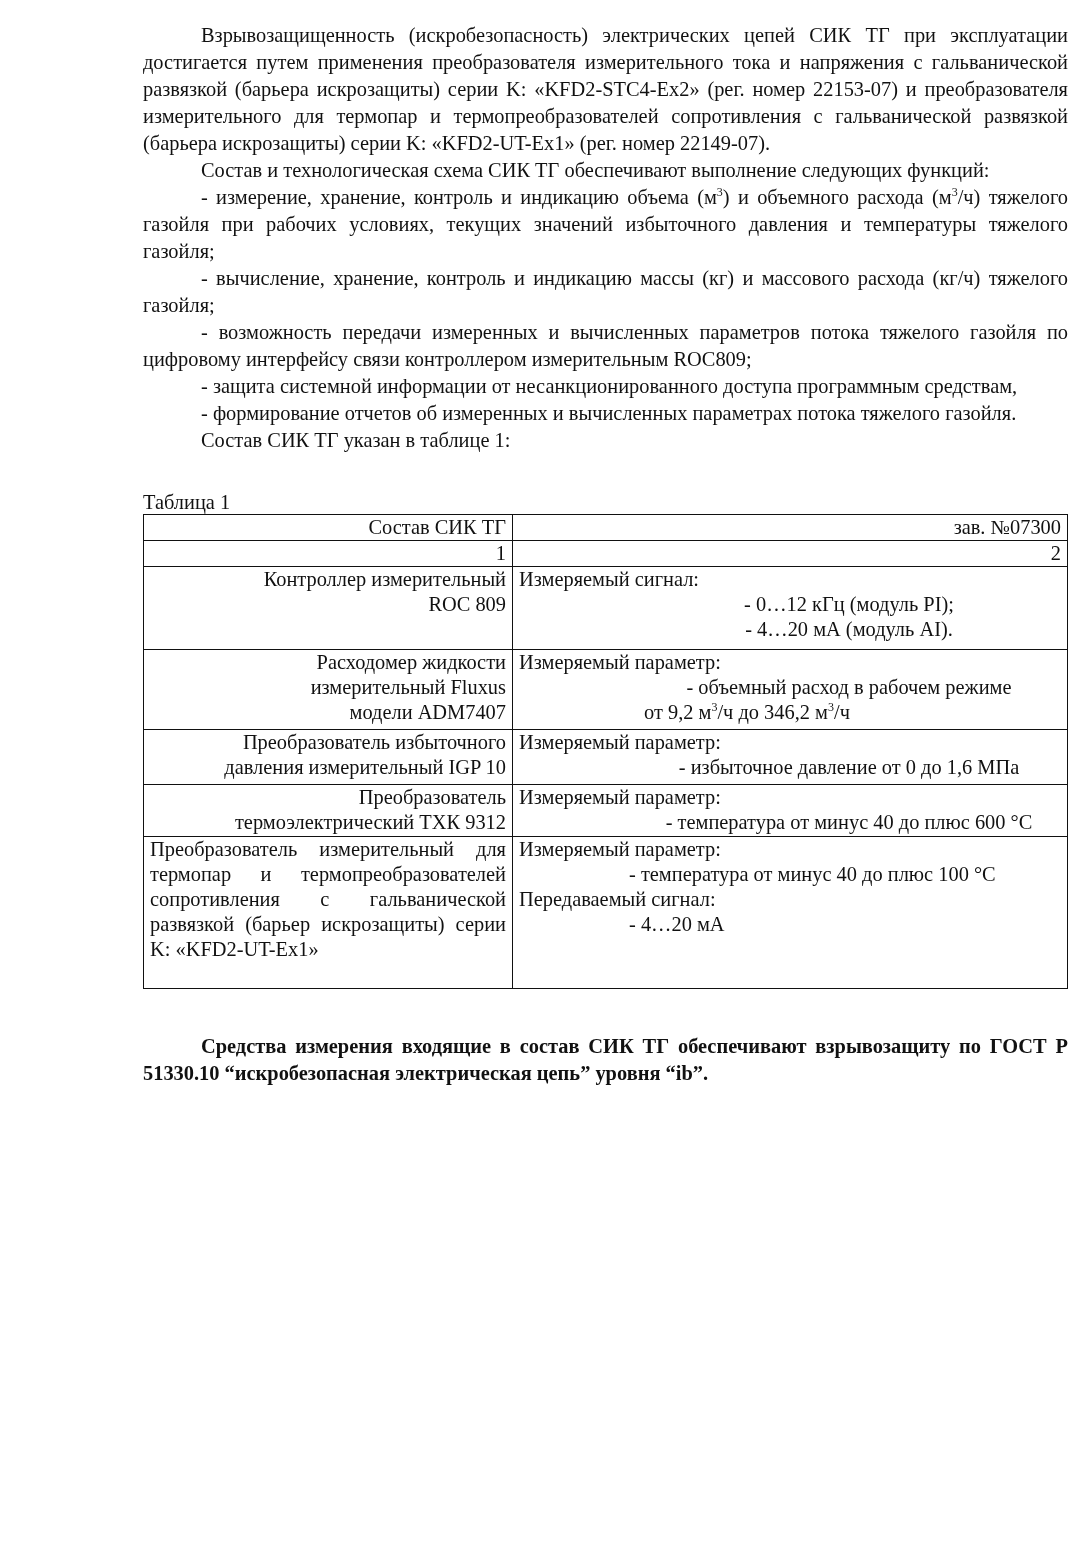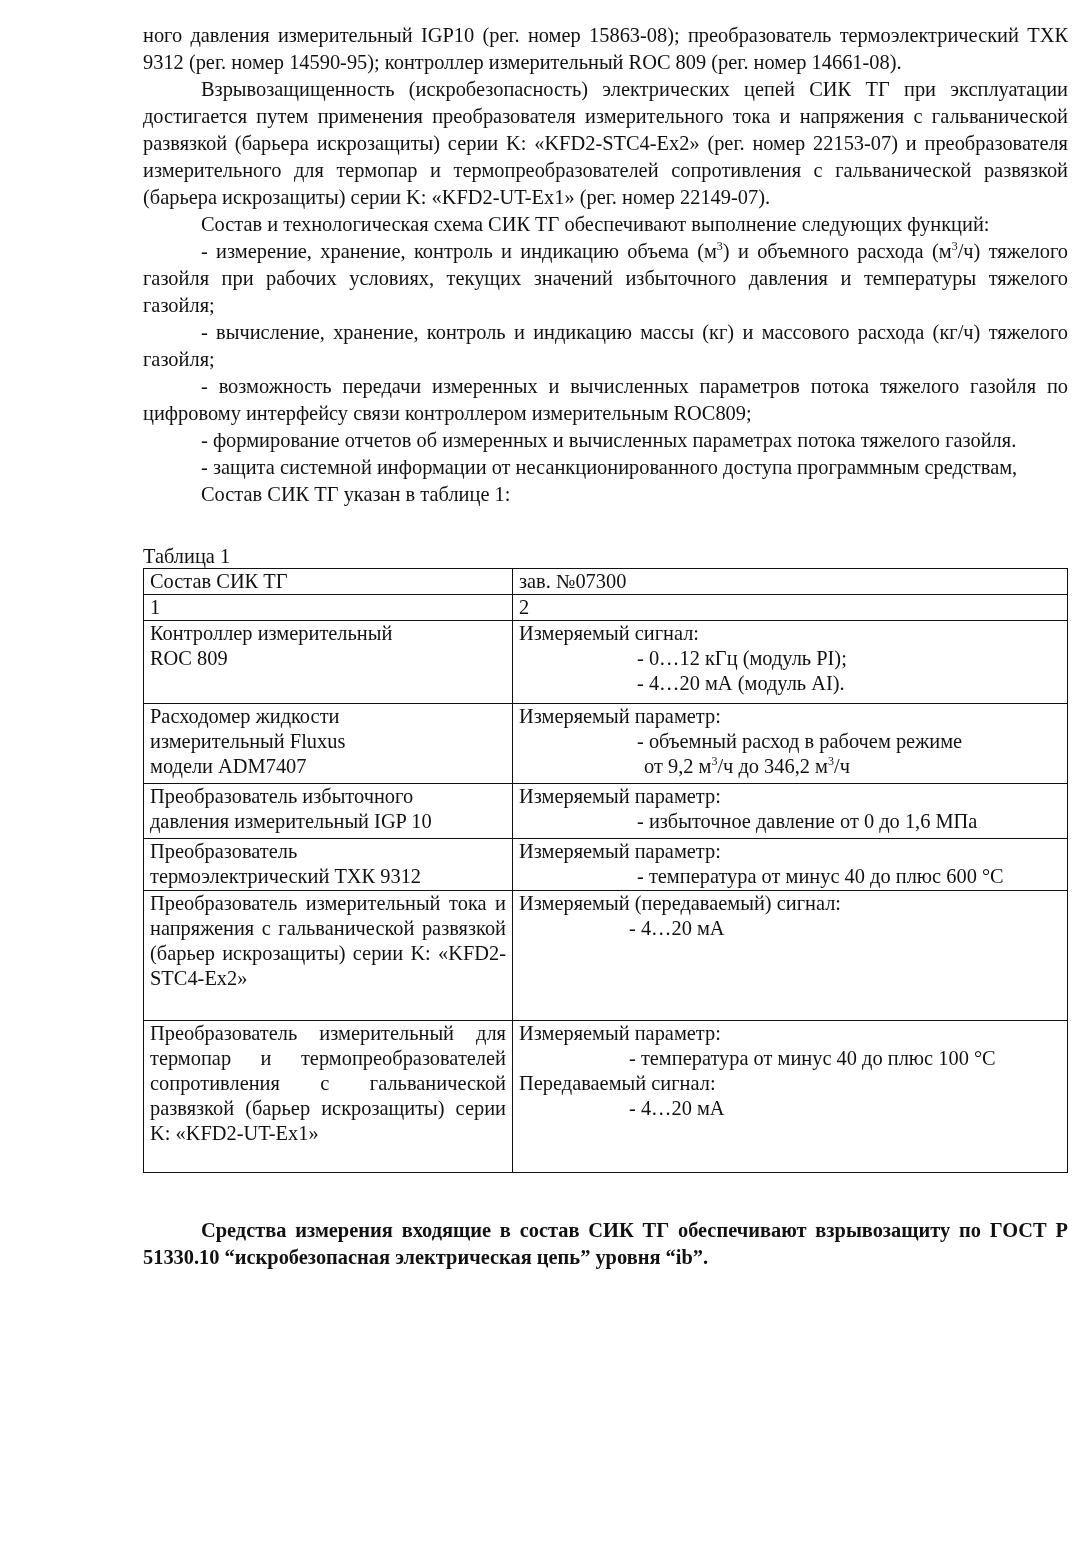--- a/index.html
+++ b/index.html
@@ -16,39 +16,38 @@
     .indent { text-indent: 58px; }
     .table-caption { margin-top: 36px; line-height: 24px; }
     table.t {
       width: 925px; border-collapse: collapse; margin-top: 0;
       font-size: 20.4px; line-height: 25px;
     }
     table.t td {
       border: 1.5px solid #111; vertical-align: top; padding: 0 6px;
     }
     .c1 { width: 356px; }
-    .center { text-align: left; }
+    .center { text-align: right; }
     .justify { text-align: justify; }
-    .indent2 { padding-left: 118px; display: block; }
+    .indent2 { padding-left: 118px; display: block; text-align: center; }
     .indent3 { padding-left: 110px; display: block; }
     sup { font-size: 12px; line-height: 0; vertical-align: 8px; }
     .final { margin-top: 44px; font-weight: bold; }
   </style>
 </head>
 <body>
 
 <div class="page">
-  <p>ного давления измерительный IGP10 (рег. номер 15863-08); преобразователь термоэлектрический ТХК 9312 (рег. номер 14590-95); контроллер измерительный ROC 809 (рег. номер 14661-08).</p>
   <p class="indent">Взрывозащищенность (искробезопасность) электрических цепей СИК ТГ при эксплуатации достигается путем применения преобразователя измерительного тока и напряжения с гальванической развязкой (барьера искрозащиты) серии K: «KFD2-STC4-Ex2» (рег. номер 22153-07) и  преобразователя измерительного для термопар и термопреобразователей сопротивления с гальванической развязкой (барьера искрозащиты) серии K: «KFD2-UT-Ex1» (рег. номер 22149-07).</p>
   <p class="indent">Состав и технологическая схема СИК ТГ обеспечивают выполнение следующих функций:</p>
   <p class="indent"><span>- измерение, хранение, контроль и индикацию объема (м</span><sup>3</sup><span>) и объемного расхода (м</span><sup>3</sup><span>/ч) тяжелого газойля при рабочих условиях, текущих значений избыточного давления и температуры тяжелого газойля;</span></p>
   <p class="indent">- вычисление, хранение, контроль и индикацию массы (кг) и массового расхода (кг/ч) тяжелого газойля;</p>
   <p class="indent">- возможность передачи измеренных и вычисленных параметров потока тяжелого газойля по цифровому интерфейсу связи контроллером измерительным ROC809;</p>
+  <p class="indent">- защита системной информации от несанкционированного доступа программным средствам,</p>
   <p class="indent">- формирование отчетов об измеренных и вычисленных параметрах потока тяжелого газойля.</p>
-  <p class="indent">- защита системной информации от несанкционированного доступа программным средствам,</p>
   <p class="indent">Состав СИК ТГ указан в таблице 1:</p>
 
   <div class="table-caption">Таблица 1</div>
 
   <table class="t">
     <tbody>
         <tr>
       <td class="c1 center">Состав СИК ТГ</td>
       <td class="center">зав. №07300</td>
     </tr>
@@ -97,27 +96,20 @@
       <td class="center">
         <div>Преобразователь</div>
         <div>термоэлектрический ТХК 9312</div>
       </td>
       <td>
         <div>Измеряемый параметр:</div>
         <span class="indent2">- температура  от минус 40 до плюс 600 °С</span>
       </td>
     </tr>
 
-    <tr style="height:130px">
-      <td class="justify">Преобразователь измерительный тока и напряжения с гальванической развязкой (барьер искрозащиты) серии K: «KFD2-STC4-Ex2»</td>
-      <td>
-        <div>Измеряемый (передаваемый) сигнал:</div>
-        <span class="indent3">- 4…20 мА</span>
-      </td>
-    </tr>
 
     <tr style="height:152px">
       <td class="justify">Преобразователь измерительный для термопар и термопреобразователей сопротивления с гальванической развязкой (барьер искрозащиты) серии K: «KFD2-UT-Ex1»</td>
       <td>
         <div>Измеряемый параметр:</div>
         <span class="indent3">- температура  от минус 40 до плюс 100 °С</span>
         <div>Передаваемый сигнал:</div>
         <span class="indent3">- 4…20 мА</span>
       </td>
     </tr>

